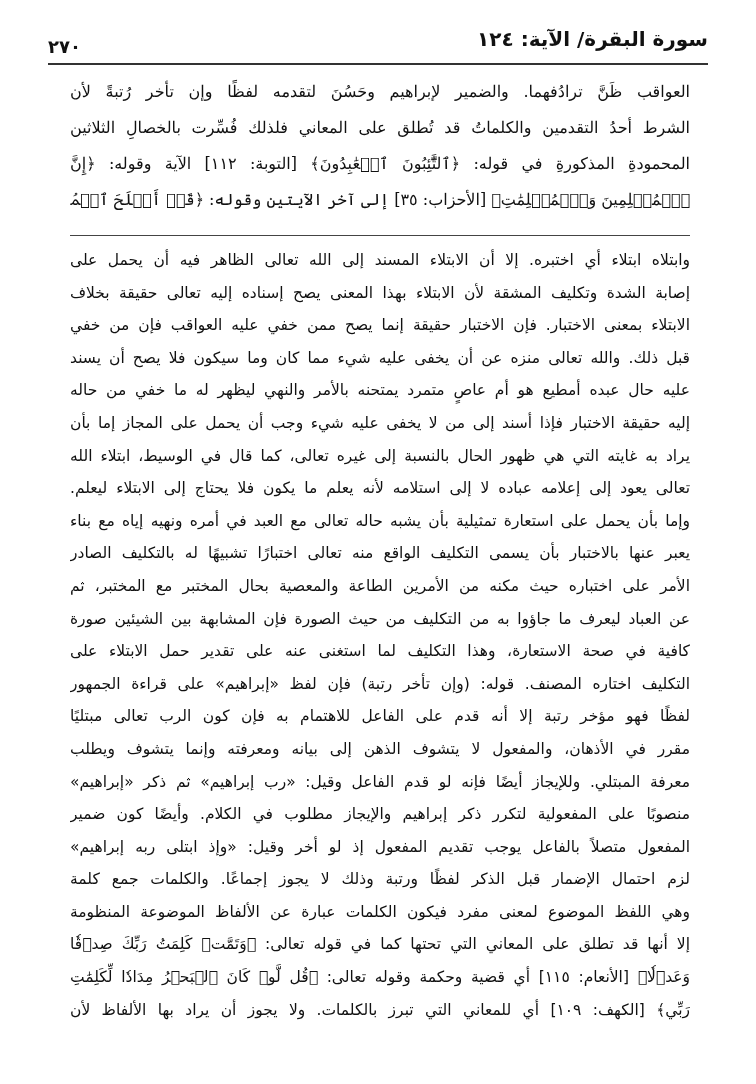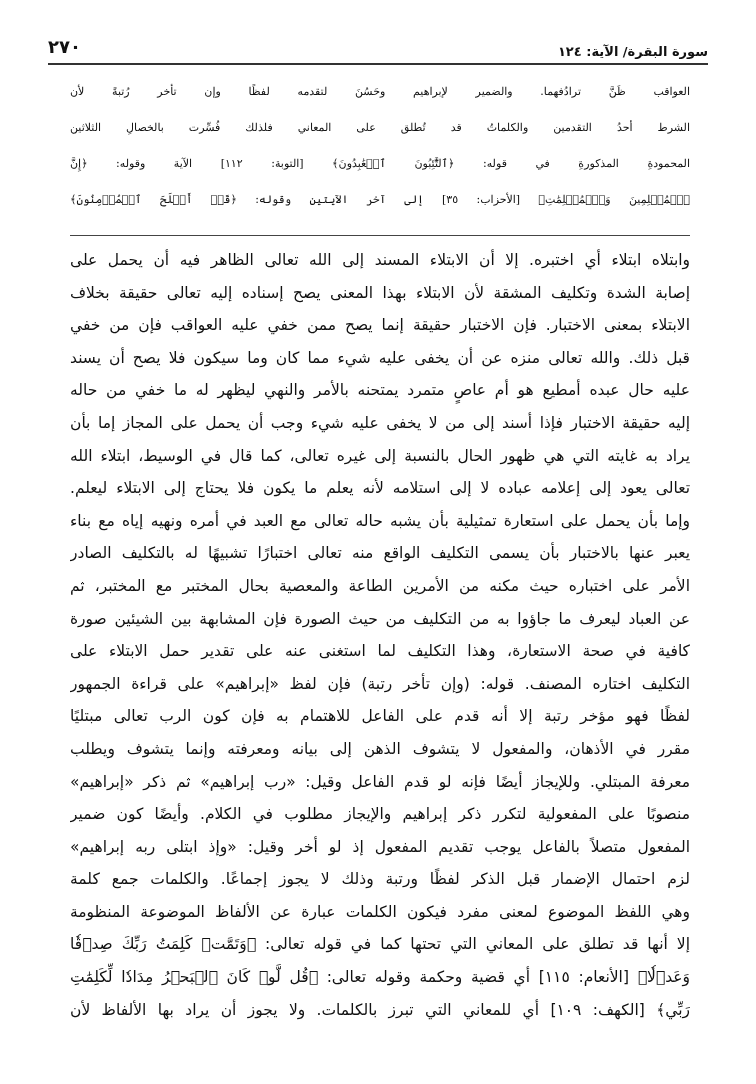--- a/index.html
+++ b/index.html
@@ -18,25 +18,25 @@
     .page-number {
       position: absolute;
       top: 36px;
       left: 48px;
       font-family: "DejaVu Sans", "Liberation Sans", sans-serif;
       font-weight: bold;
       font-size: 18px;
     }
     .running-title {
       position: absolute;
-      top: 44px;
+      top: 27px;
       right: 48px;
       font-family: "DejaVu Sans", "Liberation Sans", sans-serif;
       font-weight: bold;
-      font-size: 13px;
+      font-size: 20px;
       direction: rtl;
     }
     .rule-top {
       position: absolute;
       top: 63px;
       left: 48px;
       right: 48px;
       height: 2px;
       background: #333;
     }
@@ -51,21 +51,21 @@
     .section .line {
       display: block;
       white-space: nowrap;
       overflow: hidden;
       text-align: justify;
       text-align-last: justify;
     }
     .upper {
       top: 74px;
       font-family: "DejaVu Serif", "Liberation Serif", serif;
-      font-size: 11px;
+      font-size: 16px;
     }
     .upper .line {
       height: 36px;
       line-height: 36px;
     }
     .rule-mid {
       position: absolute;
       top: 235px;
       left: 70px;
       right: 66px;

